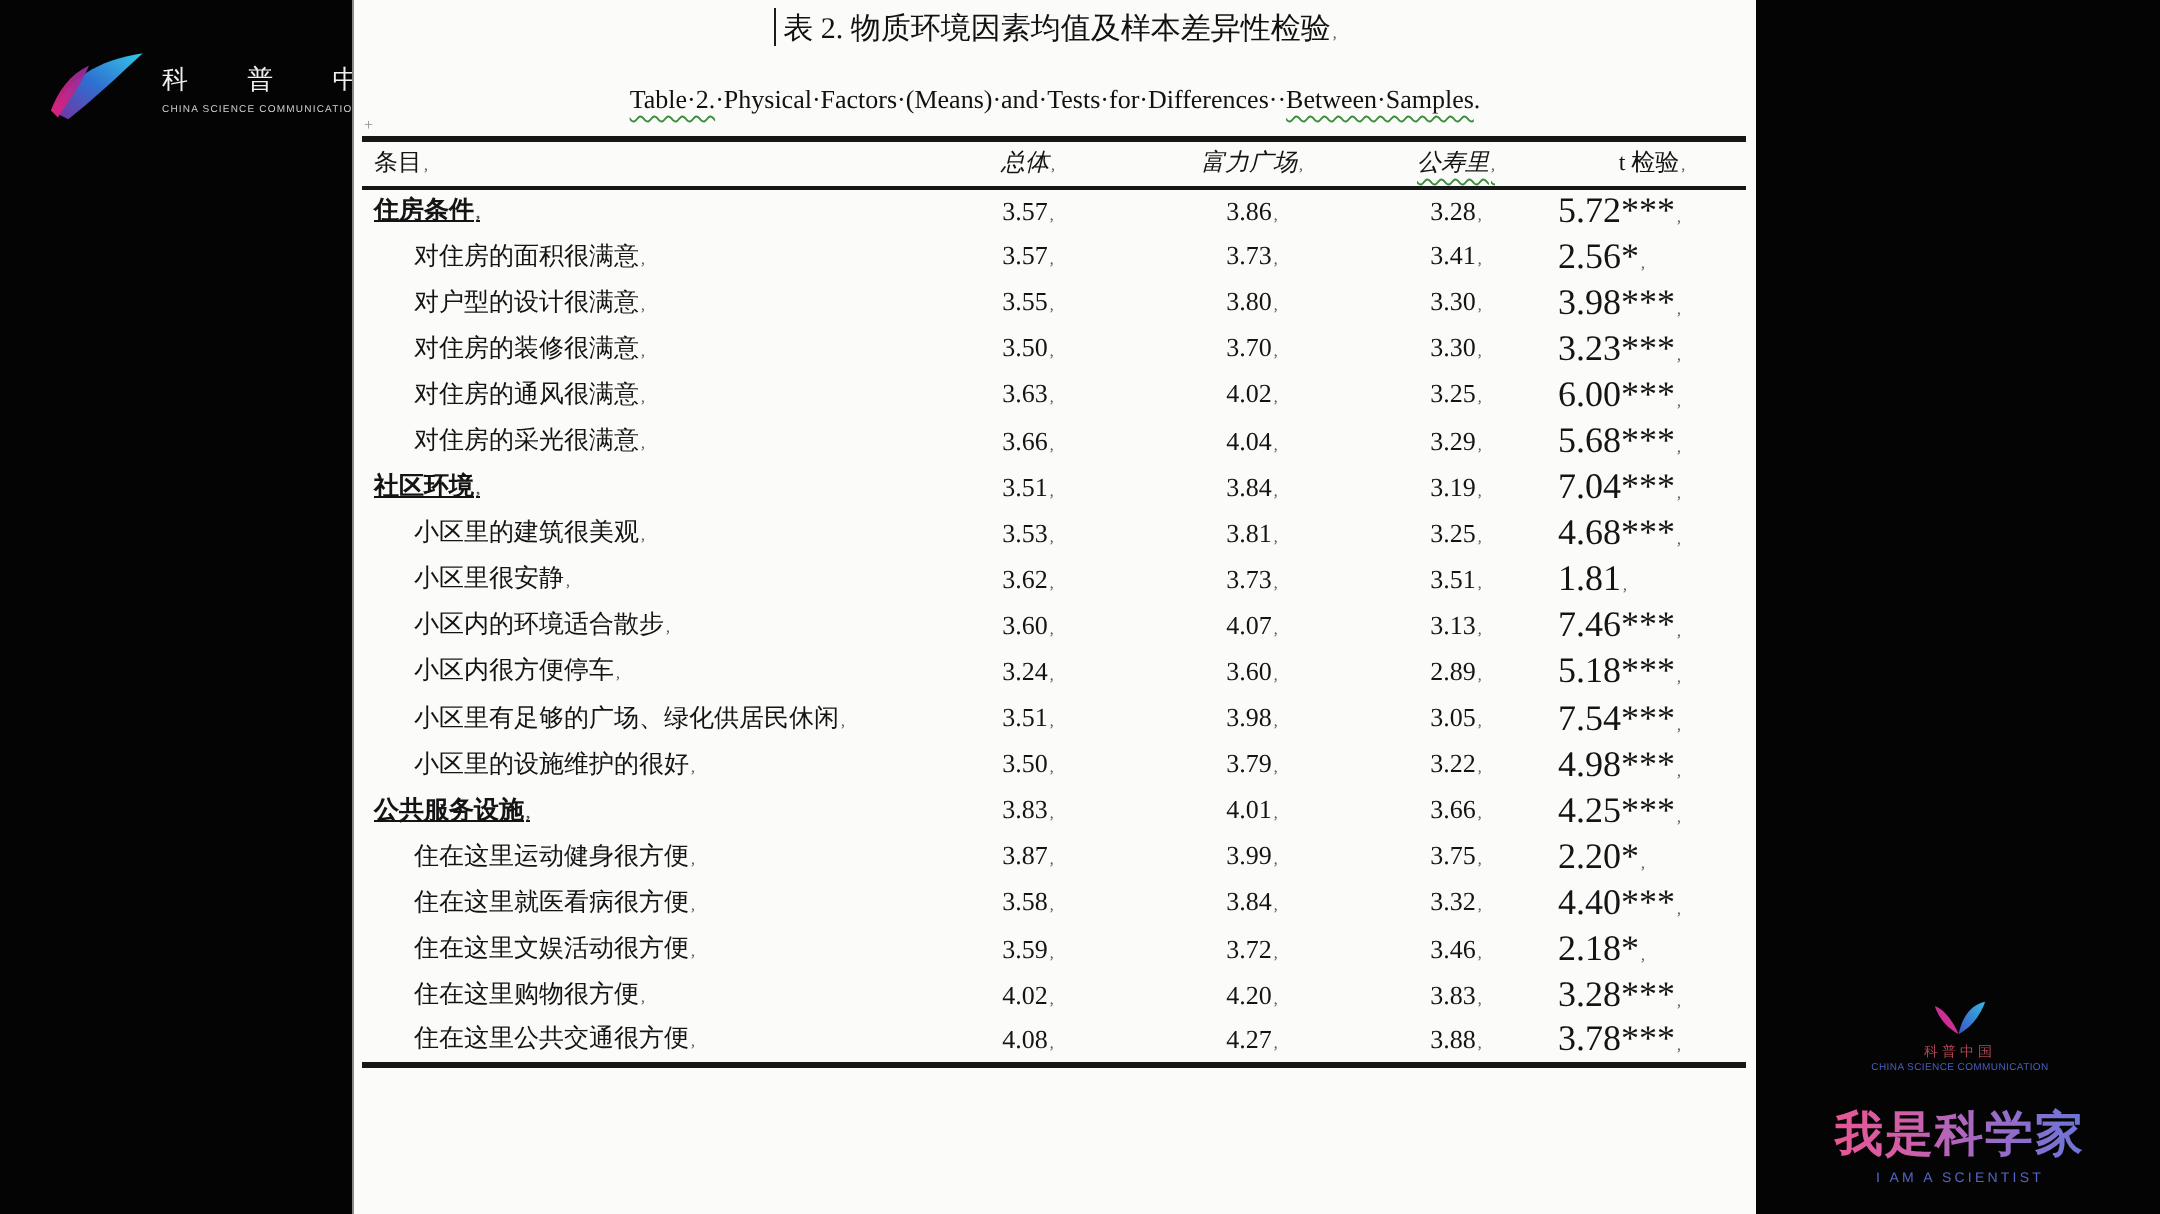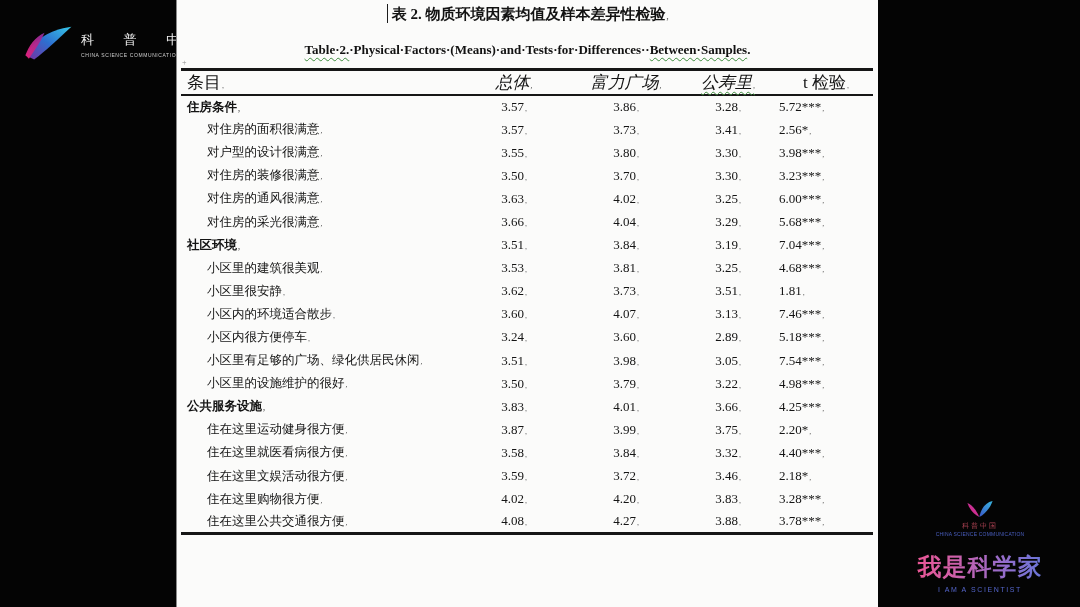--- a/index.html
+++ b/index.html
@@ -16,45 +16,45 @@
   .tl-text { display:flex; flex-direction:column; }
   .tl-cn { color:#f0f0f0; font-size:13px; letter-spacing:13px; white-space:nowrap;
            font-family:"Liberation Sans","DejaVu Sans",sans-serif; }
   .tl-en { color:#cfcfcf; font-size:5px; letter-spacing:0.6px; margin-top:3px; white-space:nowrap;
            font-family:"Liberation Sans","DejaVu Sans",sans-serif; }
 
   
   .page { position:absolute; left:176px; top:0; width:702px; height:607px;
           background:#fbfbfa; border-left:1px solid #8a8a8a; box-sizing:border-box; }
   .title-cn { position:absolute; top:4px; left:0; right:0; text-align:center;
-              font-size:15px; font-weight:bold; color:#121212; white-space:nowrap; }
+              font-size:15px; font-weight:normal; color:#121212; white-space:nowrap; }
   .cellbar { display:inline-block; width:1px; height:19px; background:#1c1c1c;
              margin-right:4px; vertical-align:-4px; }
   .title-en { position:absolute; top:42px; left:0; right:0; text-align:center;
-              font-size:13px; font-weight:bold; color:#121212; white-space:nowrap; }
+              font-size:13px; font-weight:normal; color:#121212; white-space:nowrap; }
   .wavy { text-decoration-line:underline; text-decoration-style:wavy;
           text-decoration-color:#3d8b3d; text-decoration-thickness:1px;
           text-underline-offset:3px; }
   .handle { position:absolute; top:58px; left:5px; font-size:8px; color:#8a8a8a; }
 
   
   table.t { position:absolute; top:68px; left:4px; width:692px;
             border-collapse:collapse; table-layout:fixed; color:#141414;
             border-top:3px solid #161616; border-bottom:3px solid #161616; }
   thead tr { border-bottom:2px solid #161616; height:24px; }
   tbody tr { height:23.1px; }
-  th { font-weight:normal; font-size:17px; padding:0; }
+  th { font-weight:normal; font-size:12px; padding:0; }
   th:nth-child(1) { text-align:left; padding-left:6px; }
   th:nth-child(2), th:nth-child(3), th:nth-child(4) { text-align:center;font-style:italic; }
   th:nth-child(5) { text-align:center; padding-left:6px; }
   td { padding:0; }
   td.item { text-align:left; padding-left:26px; font-size:12.5px; }
-  tr.section td.item { padding-left:6px; font-weight:bold; }
+  tr.section td.item { padding-left:6px; font-weight:bold;text-decoration:underline; }
   td.num  { text-align:center; font-size:13px; }
-  td.tval { text-align:left; padding-left:6px; font-size:13px;margin-top:12px; }
+  td.tval { text-align:left; padding-left:6px; font-size:18px;margin-top:12px; }
   
   .m::after { content:","; font-size:8px; color:#5a5a5a; margin-left:1px; }
 
   
   .logo-br { position:absolute; right:24px; bottom:14px; width:152px; text-align:center;
              font-family:"Liberation Sans","DejaVu Sans",sans-serif; }
   .logo-br svg { width:28px; height:20px; display:block; margin:0 auto 1px auto; }
   .br-mini-cn { color:#b04455; font-size:7px; letter-spacing:2px; }
   .br-mini-en { color:#4a5fc0; font-size:5px; letter-spacing:0.2px; }
   .br-title { margin-top:14px; font-size:24px; font-weight:bold; letter-spacing:1px; white-space:nowrap;

